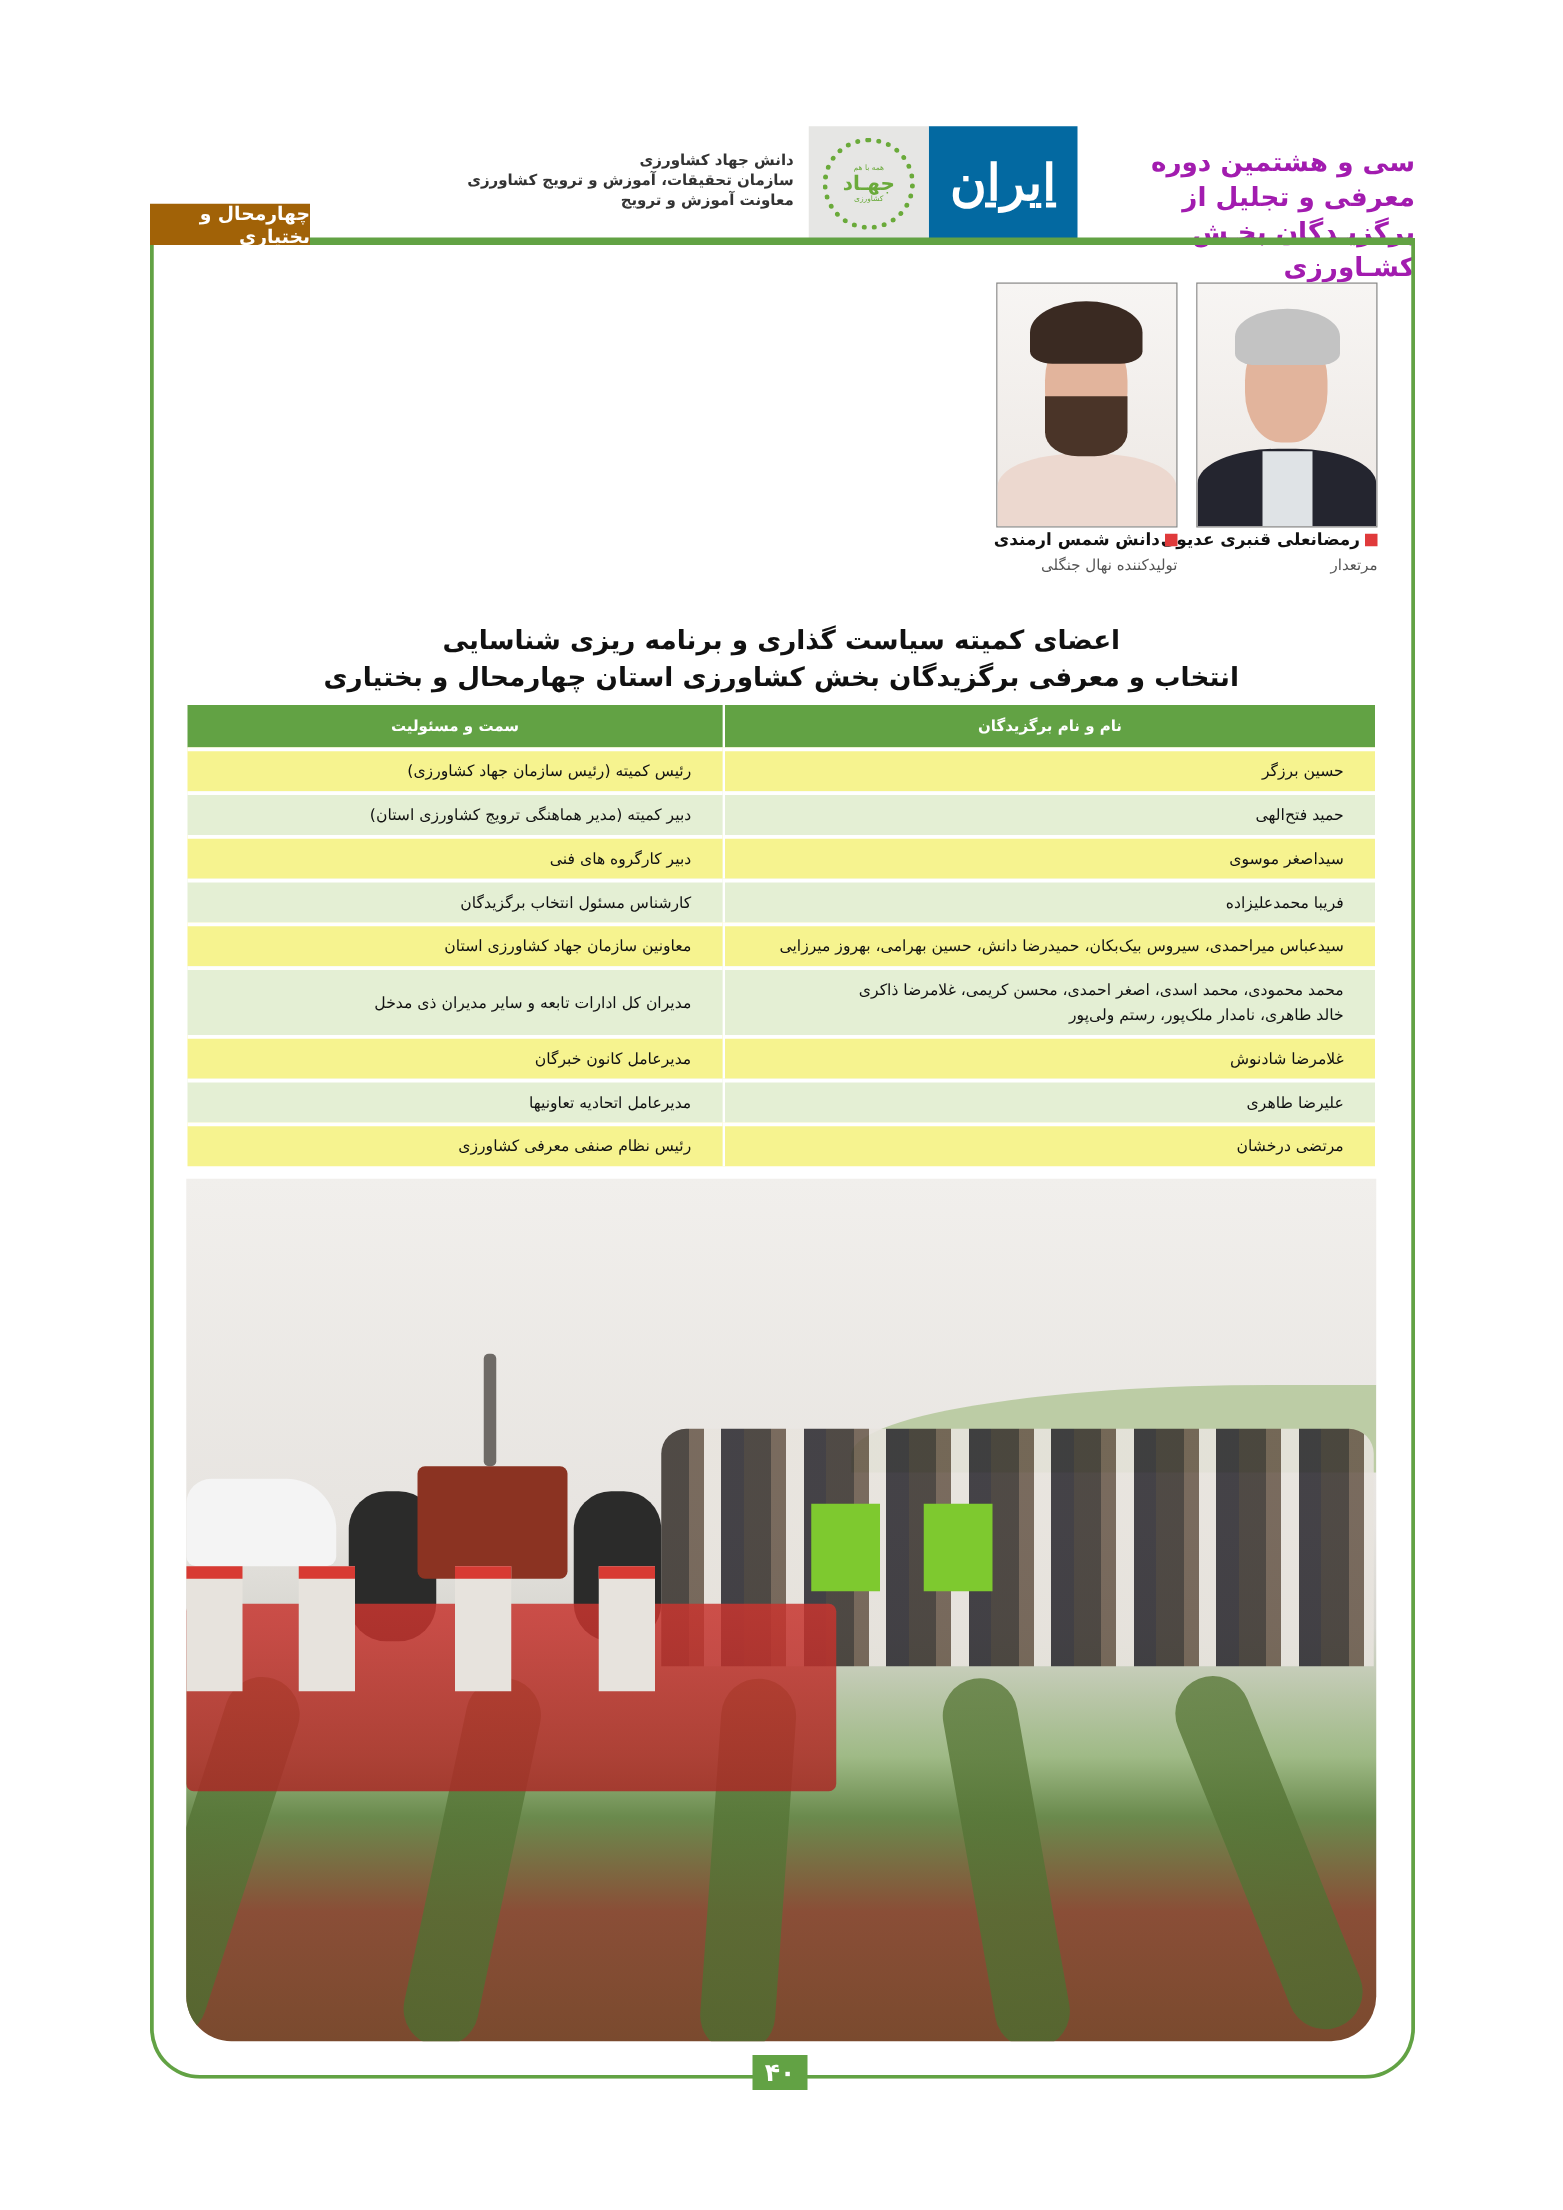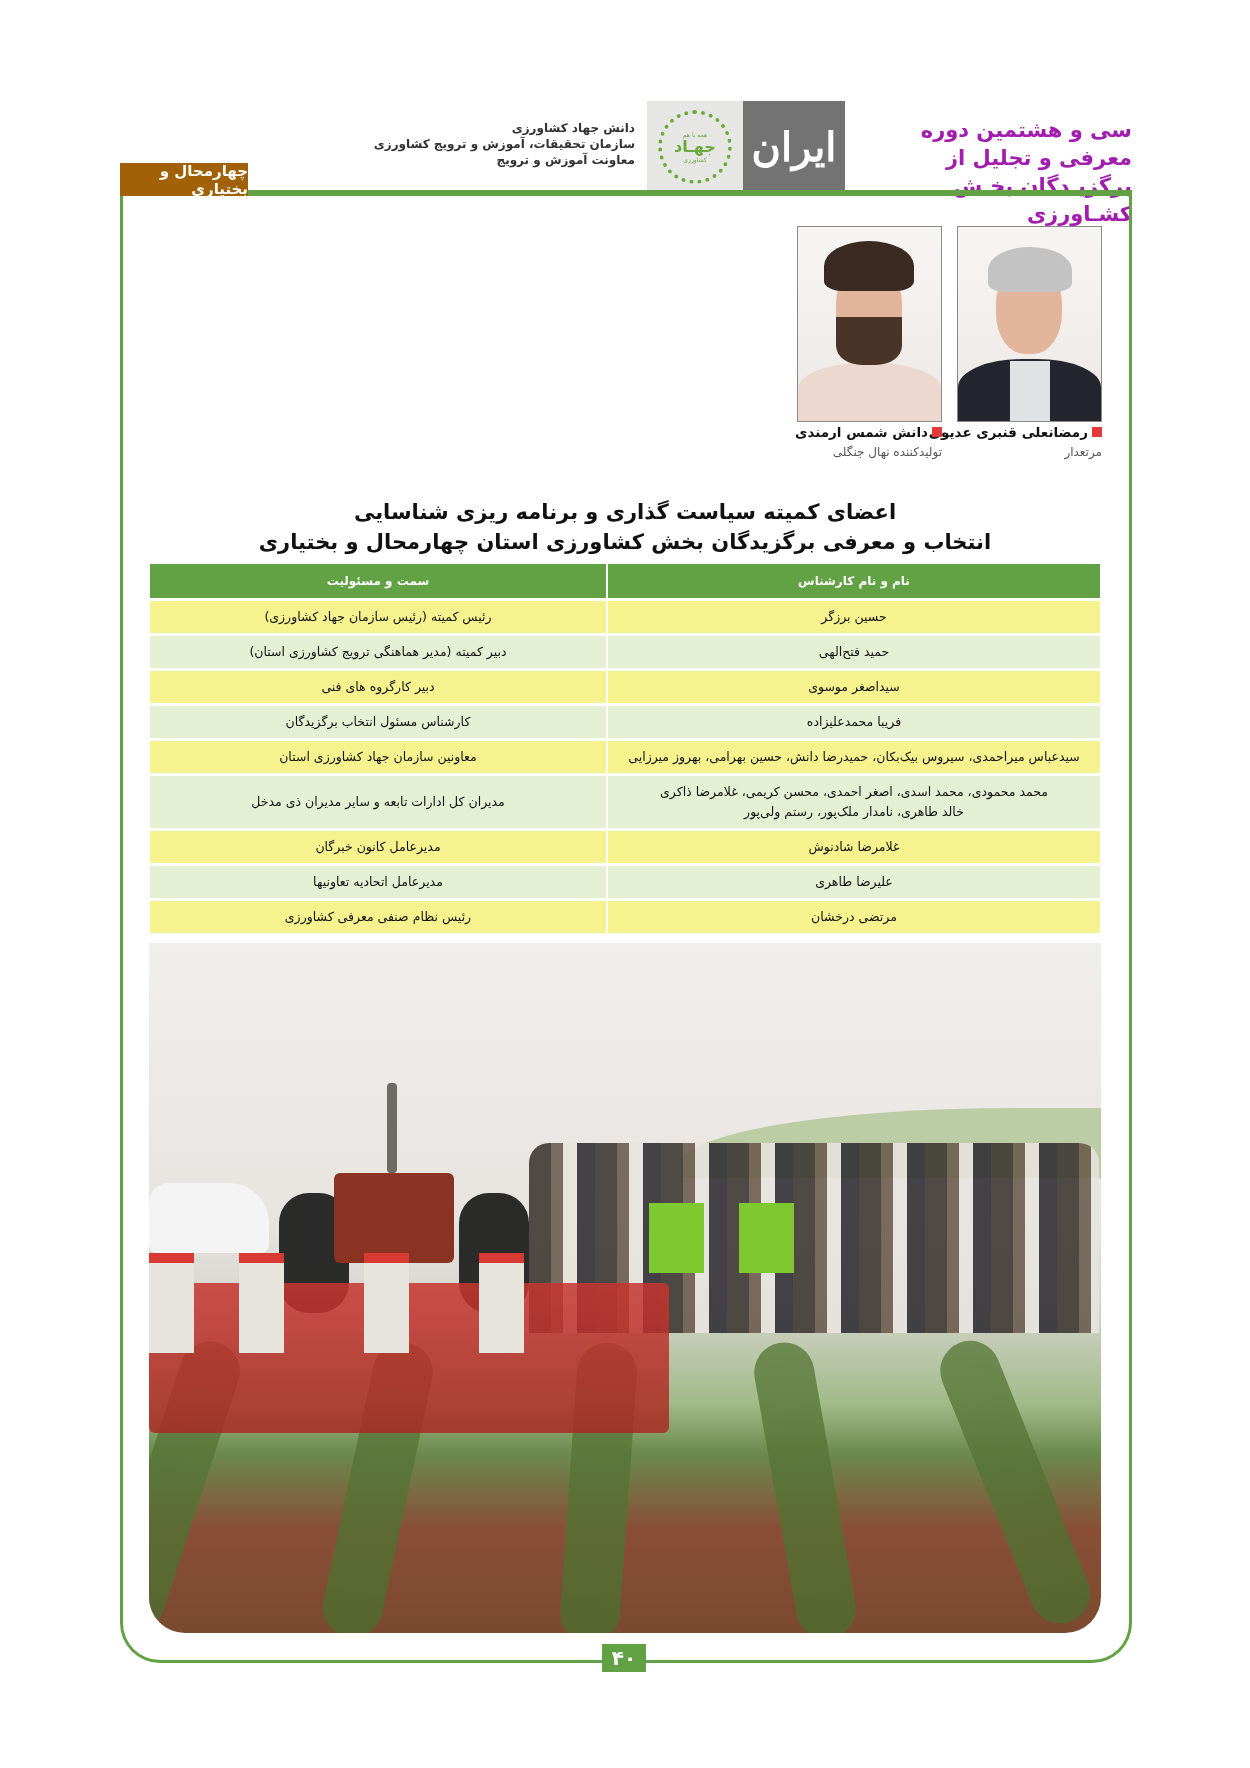--- a/index.html
+++ b/index.html
@@ -1,20 +1,20 @@
 <!DOCTYPE html>
 <html><head>
   <meta charset="utf-8">
   <style>
     html, body { margin: 0; padding: 0; background: #ffffff; }
     body { width: 1250px; height: 1768px; position: relative; overflow: hidden; font-family: "DejaVu Sans", sans-serif; color: #231f20; }
 
     
     .hdr-title { position: absolute; right: 118px; top: 116px; width: 290px; text-align: right; direction: rtl; font-weight: bold; font-size: 21px; line-height: 28px; color: #a21caf; }
-    .logo-iran { position: absolute; left: 743px; top: 101px; width: 102px; height: 91px; background: #737373; display: flex; align-items: center; justify-content: center; color: #fff; font-family: "DejaVu Serif", serif; font-size: 40px; font-weight: bold; direction: rtl; }
+    .logo-iran { position: absolute; left: 743px; top: 101px; width: 119px; height: 91px; background: #0369a1; display: flex; align-items: center; justify-content: center; color: #fff; font-family: "DejaVu Serif", serif; font-size: 40px; font-weight: bold; direction: rtl; text-decoration: underline; }
     .logo-jihad { position: absolute; left: 647px; top: 101px; width: 96px; height: 91px; background: #e6e6e4; display: flex; align-items: center; justify-content: center; }
     .jihad-ring { width: 66px; height: 66px; border-radius: 50%; border: 4px dotted #6aaa3a; display: flex; flex-direction: column; align-items: center; justify-content: center; color: #6aaa3a; direction: rtl; }
     .jihad-ring .top { font-size: 6px; }
     .jihad-ring .mid { font-size: 16px; font-weight: bold; line-height: 18px; }
     .jihad-ring .bot { font-size: 6px; }
     .ministry { position: absolute; right: 615px; top: 120px; text-align: right; direction: rtl; font-size: 12px; line-height: 16px; color: #333; font-weight: bold; }
 
     
     .green-rule { position: absolute; left: 120px; top: 190px; width: 1010px; height: 6px; background: #62a244; }
     .frame { position: absolute; left: 120px; top: 190px; width: 1006px; height: 1470px; border: 3px solid #62a244; border-top: none; border-radius: 0 0 40px 40px; }
@@ -39,21 +39,21 @@
     .cap .role { font-size: 12px; color: #555; margin-top: 5px; }
     .c1 { right: 148px; top: 424px; }
     .c2 { right: 308px; top: 424px; }
 
     
     .heading { position: absolute; left: 150px; width: 950px; top: 497px; text-align: center; direction: rtl; font-weight: bold; font-size: 21px; line-height: 30px; color: #111; }
 
     
     .tbl { position: absolute; left: 150px; top: 564px; width: 950px; border-collapse: separate; border-spacing: 0; direction: rtl; }
     .tbl th { background: #62a244; color: #fff; font-weight: bold; font-size: 12px; height: 32px; border-left: 2px solid #fff; }
-    .tbl td { font-size: 12.5px; text-align: center; padding: 6px 11px; border-left: 2px solid #fff; border-top: 3px solid #fff; line-height: 20px; color: #111; }
+    .tbl td { font-size: 12.5px; padding: 6px 25px; border-left: 2px solid #fff; border-top: 3px solid #fff; line-height: 20px; color: #111; }
     .tbl th:last-child, .tbl td:last-child { border-left: none; }
     .tbl tr.y td { background: #f6f38f; }
     .tbl tr.g td { background: #e4efd4; }
     .tbl td.n { width: 470px; }
 
     
     .photo { position: absolute; left: 149px; top: 943px; width: 952px; height: 690px; overflow: hidden; border-radius: 0 0 36px 36px; background: linear-gradient(#f1efec 0%, #e7e4e0 40%, #d7d6d0 52%, #b9c6a8 60%, #9fba86 67%, #6a8a4d 74%, #8a4e37 85%, #7a4a2e 100%); }
     .hill { position: absolute; right: 0; top: 165px; width: 420px; height: 70px; background: #a8c08a; border-radius: 80% 0 0 0; opacity: 0.7; }
     .tractor { position: absolute; left: 110px; top: 210px; width: 270px; height: 190px; }
     .tr-body { position: absolute; left: 75px; top: 20px; width: 120px; height: 90px; background: #8b3322; border-radius: 6px; }
@@ -132,21 +132,21 @@
 </div>
 
 <div class="heading">
   <div>اعضای کمیته سیاست گذاری و برنامه ریزی شناسایی</div>
   <div>انتخاب و معرفی برگزیدگان بخش کشاورزی استان چهارمحال و بختیاری</div>
 </div>
 
 <table class="tbl">
   <thead>
     <tr>
-      <th>نام و نام کارشناس</th>
+      <th>نام و نام برگزیدگان</th>
       <th>سمت و مسئولیت</th>
     </tr>
   </thead>
   <tbody>
     <tr class="y">
       <td class="n">حسین برزگر</td>
       <td>رئیس کمیته (رئیس سازمان جهاد کشاورزی)</td>
     </tr>
     <tr class="g">
       <td class="n">حمید فتح‌الهی</td>

